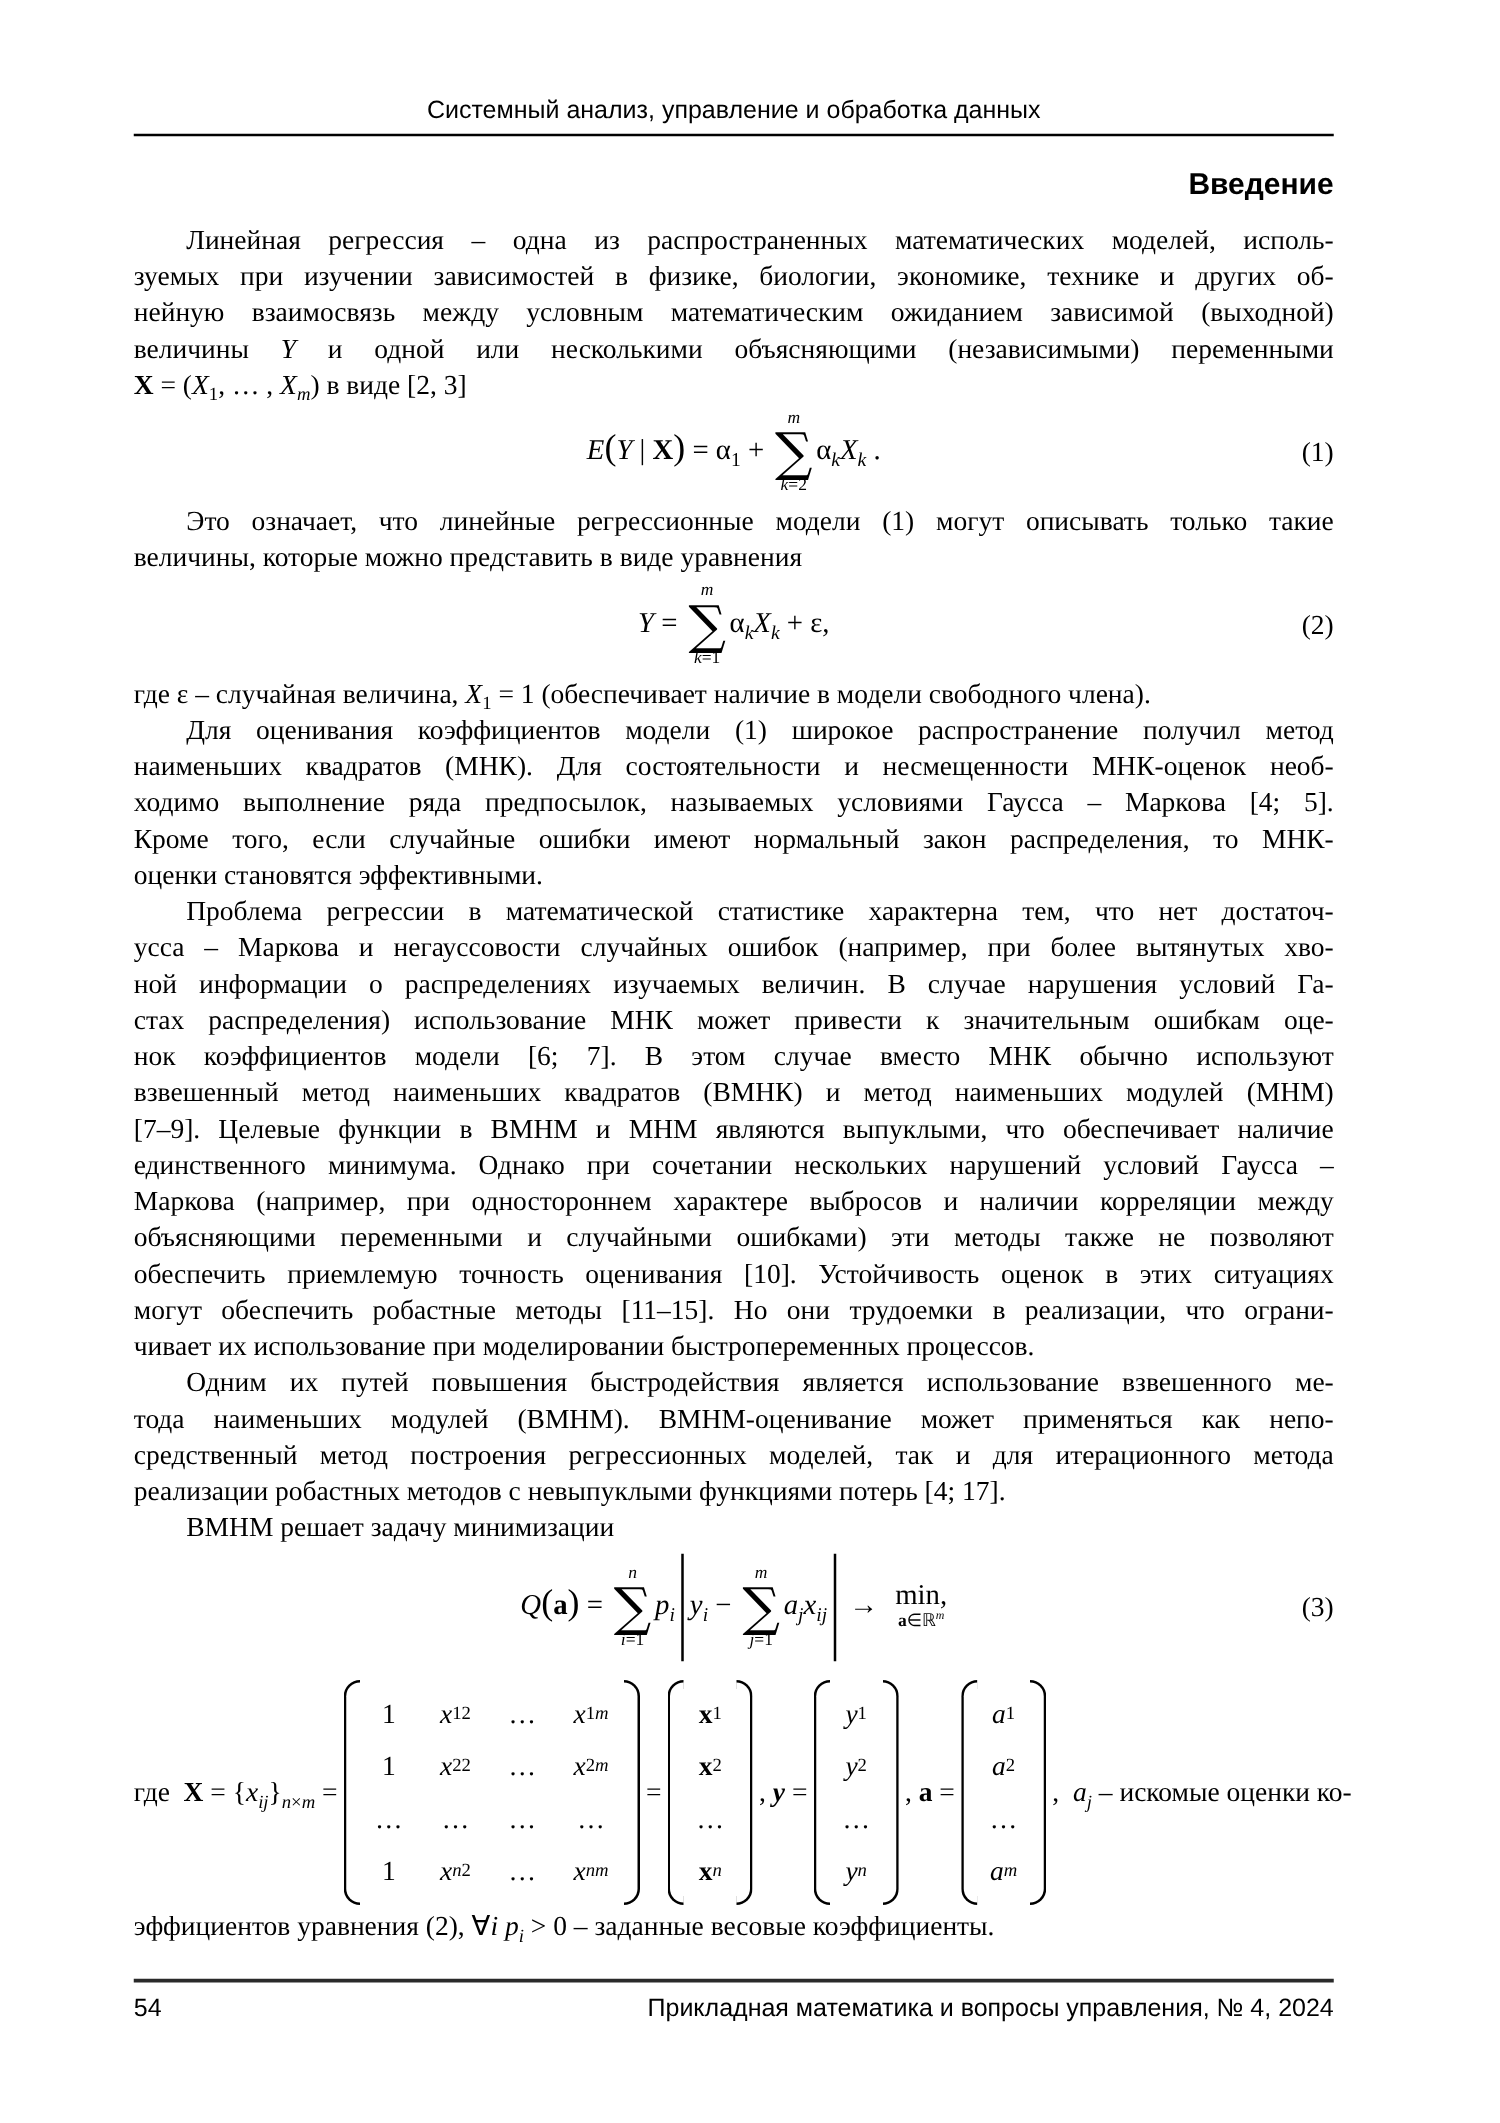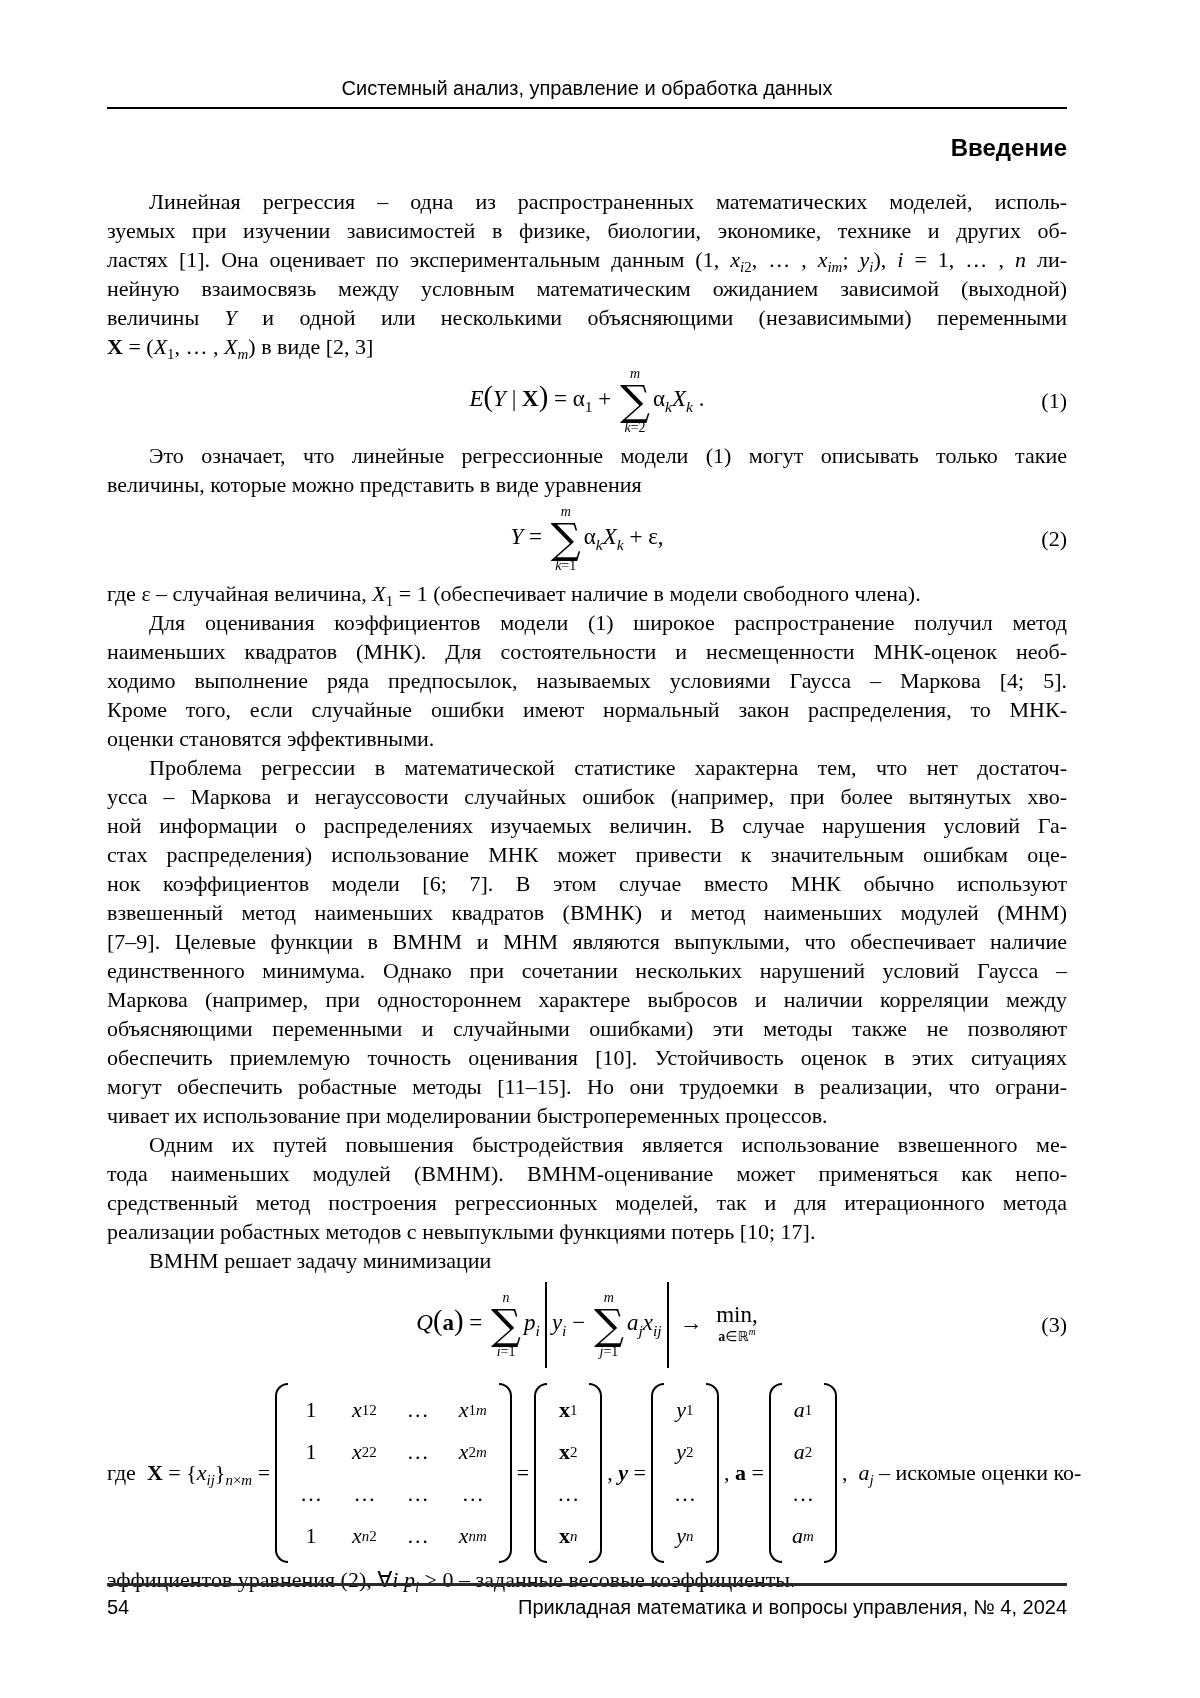--- a/index.html
+++ b/index.html
@@ -5,21 +5,21 @@
   html,body{margin:0;padding:0;}
   body{
     width:1200px;height:1698px;background:#ffffff;position:relative;overflow:hidden;
     font-family:"Liberation Serif",serif;color:#000;
   }
   .content{position:absolute;left:107px;top:0;width:960px;}
   .running-head{margin-top:76px;text-align:center;font:20px/24px "Liberation Sans",sans-serif;}
   .header-rule{height:2px;background:#000;margin-top:7px;}
   .section-heading{font:bold 24px/30px "Liberation Sans",sans-serif;margin:24px 0 0 0;text-align:right;}
   .par{font:22px/29px "Liberation Serif",serif;}
-  .par.first{margin-top:24px;}
+  .par.first{margin-top:14px;}
   .jline{text-align:justify;text-align-last:justify;}
   .par .jline:last-child{text-align-last:left;}
   .par.indent .jline:first-child{text-indent:42px;}
   sub,sup{font-size:68%;line-height:0;}
   
   .eq{position:relative;display:flex;justify-content:center;align-items:center;
       min-height:80px;font:23px "Liberation Serif",serif;}
   .eq.tall{min-height:100px;}
   .eq-num{position:absolute;right:0;top:50%;transform:translateY(-50%);font-size:22px;}
   .bp{font-size:125%;}
@@ -56,21 +56,20 @@
 
   <div class="running-head">Системный анализ, управление и обработка данных</div>
   <div class="header-rule"></div>
 
   <div class="section-heading">Введение</div>
 
   <div class="par indent first">
 
   <div class="jline">Линейная регрессия – одна из распространенных математических моделей, исполь-</div>
       <div class="jline">зуемых при изучении зависимостей в физике, биологии, экономике, технике и других об-</div>
-      <div class="jline">ластях [1]. Она оценивает по экспериментальным данным (1, <i>x</i><sub><i>i</i>2</sub>, … , <i>x</i><sub><i>im</i></sub>; <i>y</i><sub><i>i</i></sub>), <i>i</i> = 1, … , <i>n</i> ли-</div>
       <div class="jline">нейную взаимосвязь между условным математическим ожиданием зависимой (выходной)</div>
       <div class="jline">величины <i>Y</i> и одной или несколькими объясняющими (независимыми) переменными</div>
       <div class="jline"><b>X</b> = (<i>X</i><sub>1</sub>, … , <i>X</i><sub><i>m</i></sub>) в виде [2, 3]</div>
     </div>
 
   <div class="eq">
     <span><i>E</i><span class="bp">(</span><i>Y</i> | <b>X</b><span class="bp">)</span> = α<sub>1</sub> + <span class="msum">
           <span class="lim"><i>m</i></span>
           <span class="sig">∑</span>
           <span class="lim"><i>k</i>=2</span>
@@ -122,21 +121,21 @@
       <div class="jline">обеспечить приемлемую точность оценивания [10]. Устойчивость оценок в этих ситуациях</div>
       <div class="jline">могут обеспечить робастные методы [11–15]. Но они трудоемки в реализации, что ограни-</div>
       <div class="jline">чивает их использование при моделировании быстропеременных процессов.</div>
     </div>
 
   <div class="par indent">
 
   <div class="jline">Одним их путей повышения быстродействия является использование взвешенного ме-</div>
       <div class="jline">тода наименьших модулей (ВМНМ). ВМНМ-оценивание может применяться как непо-</div>
       <div class="jline">средственный метод построения регрессионных моделей, так и для итерационного метода</div>
-      <div class="jline">реализации робастных методов с невыпуклыми функциями потерь [10; 17].</div>
+      <div class="jline">реализации робастных методов с невыпуклыми функциями потерь [4; 17].</div>
     </div>
 
   <div class="par indent">
 
   <div class="jline">ВМНМ решает задачу минимизации</div>
     </div>
 
   <div class="eq tall">
     <span><i>Q</i><span class="bp">(</span><b>a</b><span class="bp">)</span> = <span class="msum">
           <span class="lim"><i>n</i></span>

